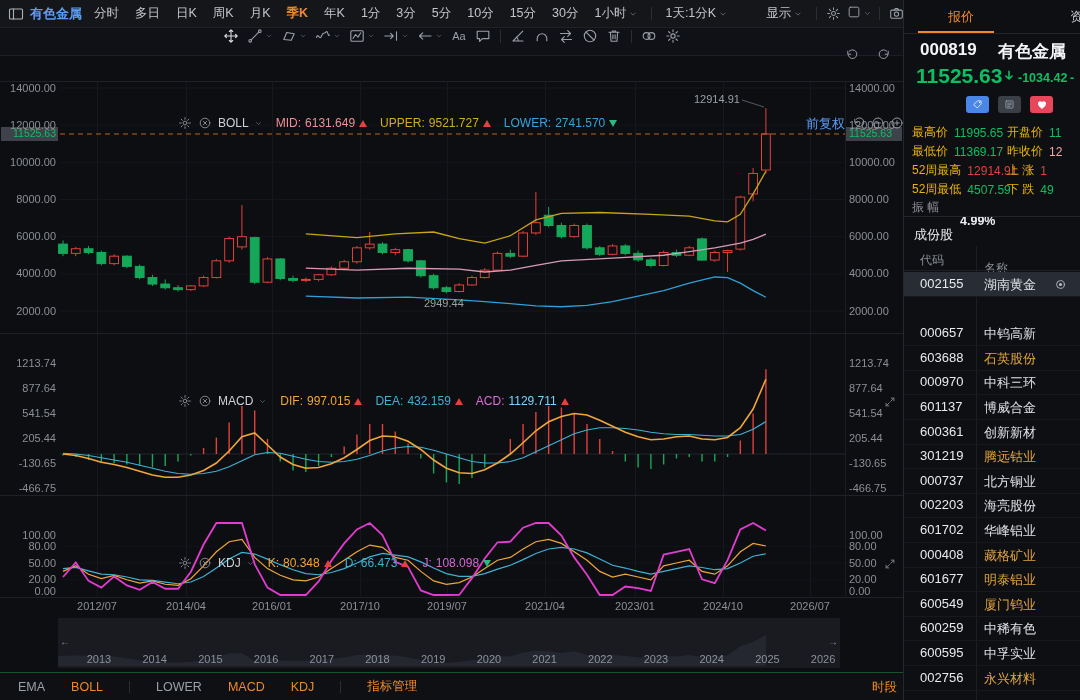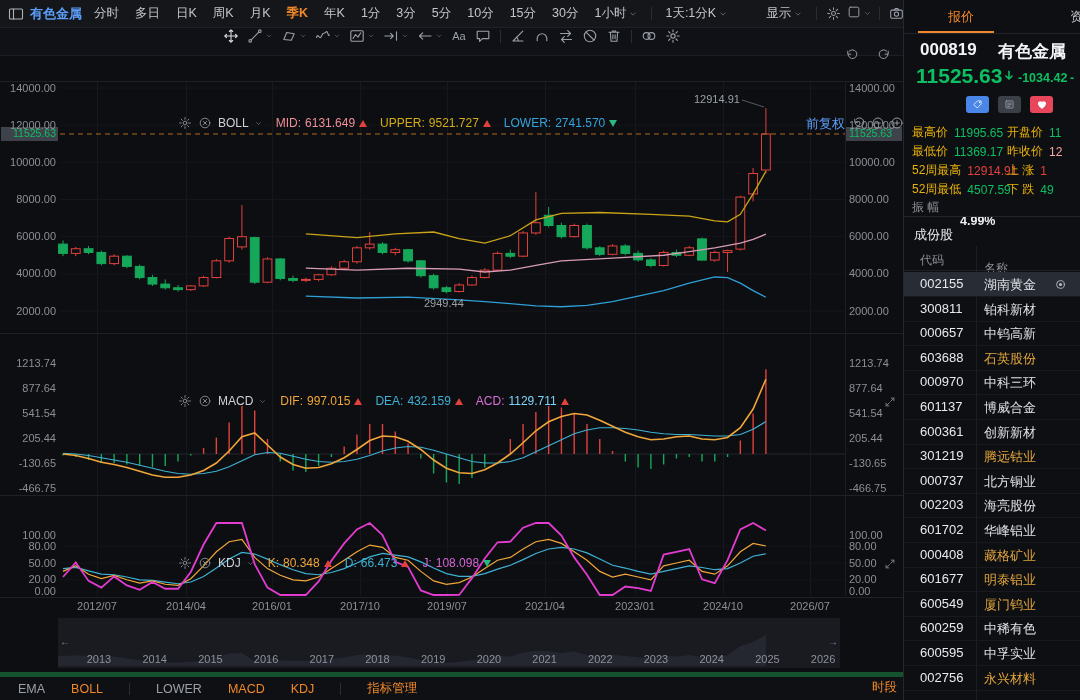--- a/index.html
+++ b/index.html
@@ -30,21 +30,21 @@
   .legend .lname{color:#cdd1d6;margin-right:3px;cursor:pointer;}
   .legend .pair{display:inline-flex;align-items:center;margin-left:13px;}
   .legend .lab{margin-right:4px;}
   .legend .val{margin-right:4px;}
   .tri-up{width:0;height:0;border-left:4px solid transparent;border-right:4px solid transparent;border-bottom:7px solid #e2413c;}
   .tri-down{width:0;height:0;border-left:4px solid transparent;border-right:4px solid transparent;border-top:7px solid #2cb87e;}
   #adjust{position:absolute;left:806px;top:59px;color:#5b9cf6;font-size:13px;z-index:3;cursor:pointer;}
   #hist-icons{position:absolute;left:852px;top:60px;display:flex;gap:5px;color:#9aa0a8;z-index:3;}
   .expander{position:absolute;color:#8b9097;z-index:3;cursor:pointer;}
   
-  #footer{position:absolute;left:0;top:672px;width:903px;height:28px;background:#0f1014;border-top:5px solid #14532d;
+  #footer{position:absolute;left:0;top:672px;width:903px;height:28px;background:#0f1014;border-top:1px solid #14532d;
           display:flex;align-items:center;padding:0 18px;box-sizing:border-box;}
   .ft{font-size:12.5px;color:#9aa0a8;margin-right:26px;cursor:pointer;white-space:nowrap;}
   .ft.active{color:#f0882a;}
   #footer .fsep{width:1px;height:12px;background:#2b2d33;margin-right:26px;}
   #time-range{position:absolute;left:872px;top:679px;font-size:12.5px;color:#f0882a;cursor:pointer;}
   
   #rightpanel{position:absolute;left:903px;top:0;width:177px;height:700px;background:#0e0f13;
               border-left:1px solid #26282e;box-sizing:border-box;overflow:hidden;}
   #rightpanel .rp-tab1{position:absolute;left:44px;top:8px;font-size:13px;color:#f0882a;cursor:pointer;}
   #rightpanel .rp-underline{position:absolute;left:14px;top:31px;width:76px;height:2px;background:#f0882a;}
@@ -807,24 +807,20 @@
     <span class="rp-vline"></span>
     <div id="stk-rows">
         <div class="stk sel" style="top: 0px;">
           <span class="code">002155</span>
           <span class="name">湖南黄金</span>
           <span class="radio"><svg width="13" height="13" viewBox="0 0 16 16" fill="none" stroke="currentColor" stroke-width="1.1" stroke-linecap="round" stroke-linejoin="round">
               <circle cx="8" cy="8" r="4.8"></circle>
               <circle cx="8" cy="8" r="1.9" fill="currentColor" stroke="none"></circle>
             </svg></span>
         </div>
-        <div class="stk" style="top: 24.6px;">
-          <span class="code">300811</span>
-          <span class="name">铂科新材</span>
-        </div>
         <div class="stk" style="top: 49.2px;">
           <span class="code">000657</span>
           <span class="name">中钨高新</span>
         </div>
         <div class="stk hl" style="top: 73.8px;">
           <span class="code">603688</span>
           <span class="name">石英股份</span>
         </div>
         <div class="stk" style="top: 98.4px;">
           <span class="code">000970</span>

